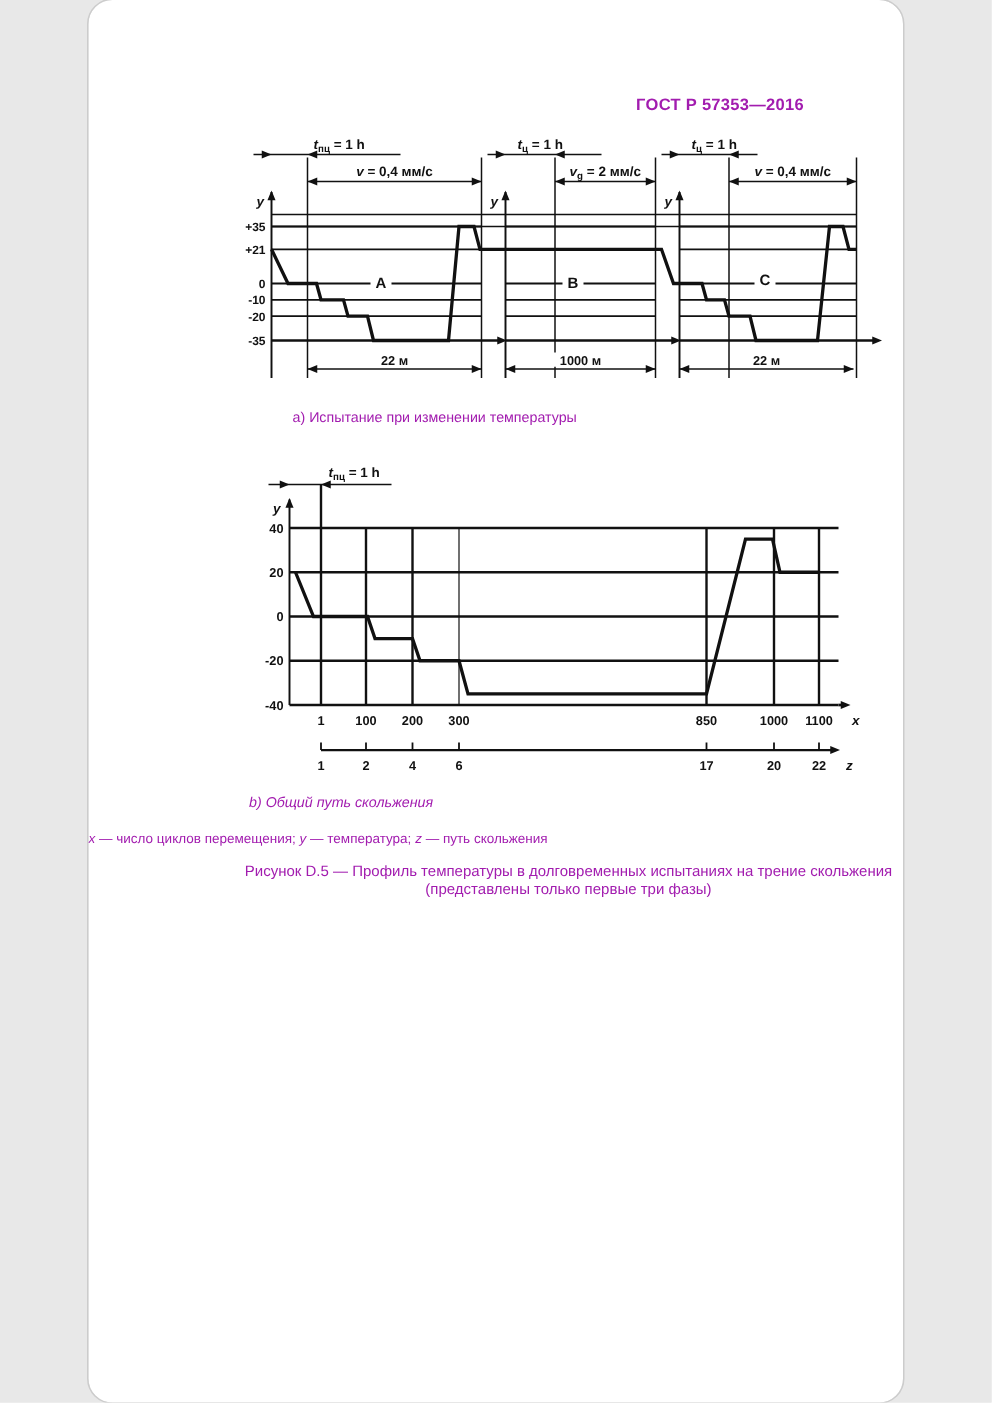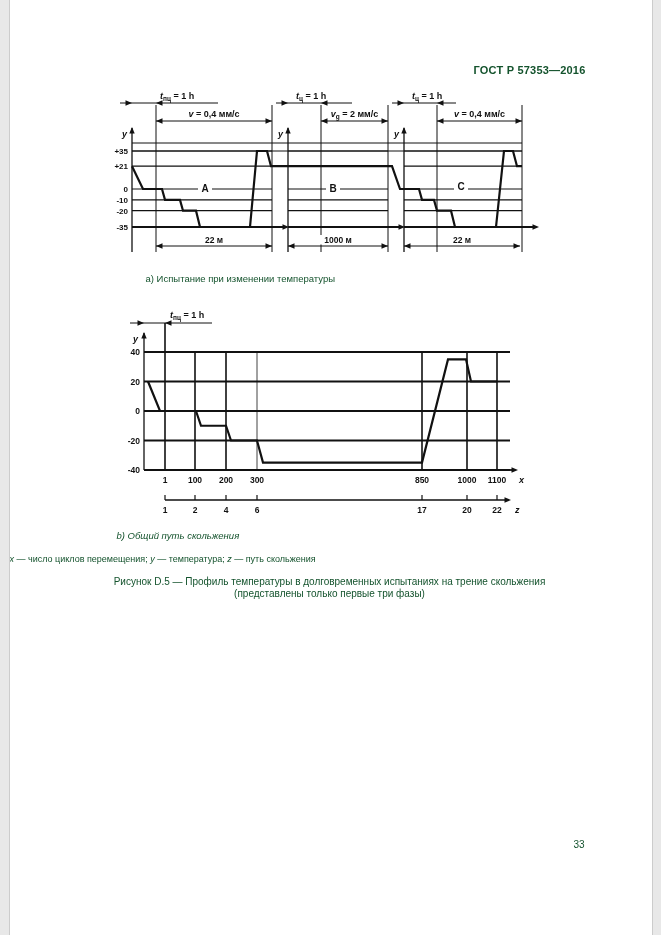--- a/index.html
+++ b/index.html
@@ -1,19 +1,19 @@
 <!DOCTYPE html>
 <html><head>
 <meta charset="utf-8">
 <style>
   html,body{margin:0;padding:0;background:#e8e8e8;}
   .page{
-    position:relative;width:642px;height:935px;margin:0 auto;
+    position:relative;width:543px;height:935px;margin:0 auto;
     background:#ffffff;outline:1px solid #cccccc;overflow:hidden;
-    font-family:"Liberation Sans", sans-serif;color:#14532d;
+    font-family:"Liberation Sans", sans-serif;color:#a21caf;border-radius:16px;
   }
   .header{position:absolute;top:64px;right:66px;font-size:11px;font-weight:bold;letter-spacing:.2px;}
   .fig{position:absolute;}
   #fig-a{left:90px;top:84px;width:450px;height:182px;}
   #fig-b{left:90px;top:300px;width:445px;height:225px;}
   .cap-a{position:absolute;left:100px;top:273px;font-size:9.5px;margin-left:36px;}
   .cap-b{position:absolute;left:107px;top:530px;font-size:9.5px;font-style:italic;}
   .legend{position:absolute;left:0;top:554px;width:640px;text-align:left;font-size:9px;}
   .legend .it{font-style:italic;}
   .figcap{position:absolute;left:0;top:576px;width:640px;text-align:center;font-size:10px;line-height:11.5px;}

